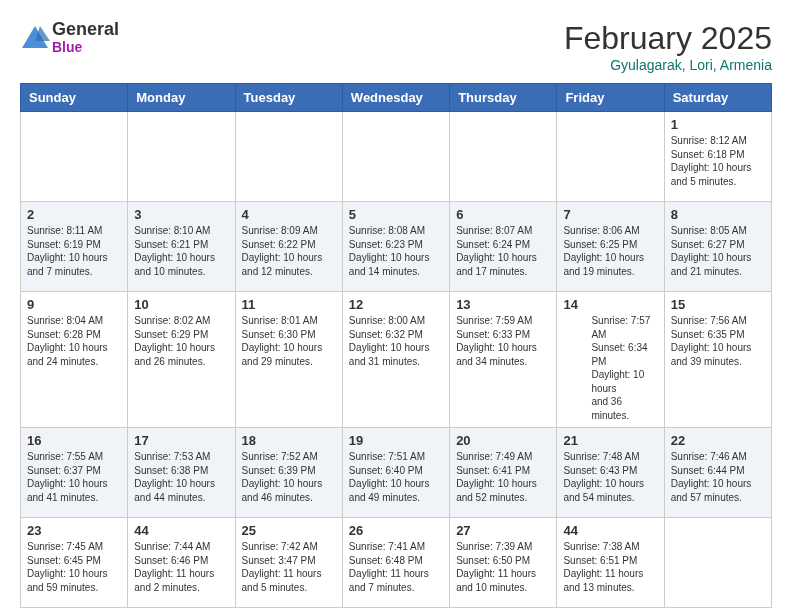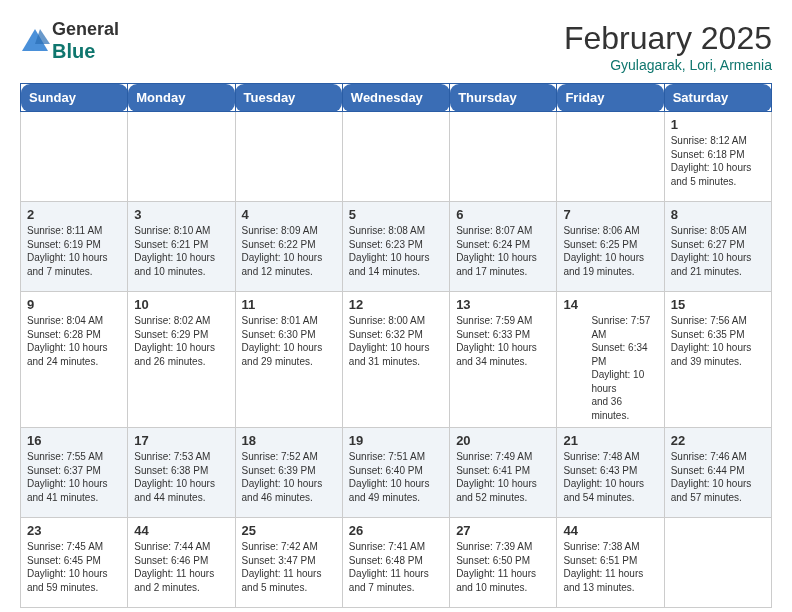--- a/index.html
+++ b/index.html
@@ -25,23 +25,23 @@
       display: flex;
       flex-direction: column;
       line-height: 1.1;
     }
     .logo-general {
       font-size: 18px;
       font-weight: bold;
       color: #333;
     }
     .logo-blue {
-      font-size: 20px;
+      font-size: 14px;
       font-weight: bold;
-      color: #0f766e;
+      color: #a21caf;
     }
     .logo-icon {
       width: 30px;
       height: 30px;
       margin-right: 2px;
     }
     .title-section {
       text-align: right;
     }
     .month-title {
@@ -91,21 +91,20 @@
       background: #f9f9f9;
     }
     tr:nth-child(odd) td {
       background-color: #fff;
     }
     tr:nth-child(even) td {
       background-color: #f0f4f8;
     }
     thead tr th {
       background-color: #3a6db5 !important;
-      border-radius: 9px;
     }
   </style>
 </head>
 <body>
 
 <div class="header">
   <div class="logo">
     <svg class="logo-icon" viewBox="0 0 30 30">
       <polygon points="15,3 28,25 2,25" fill="#4a90d9"></polygon>
       <polygon points="20,3 30,18 15,18" fill="#2a6db5" opacity="0.7"></polygon>

